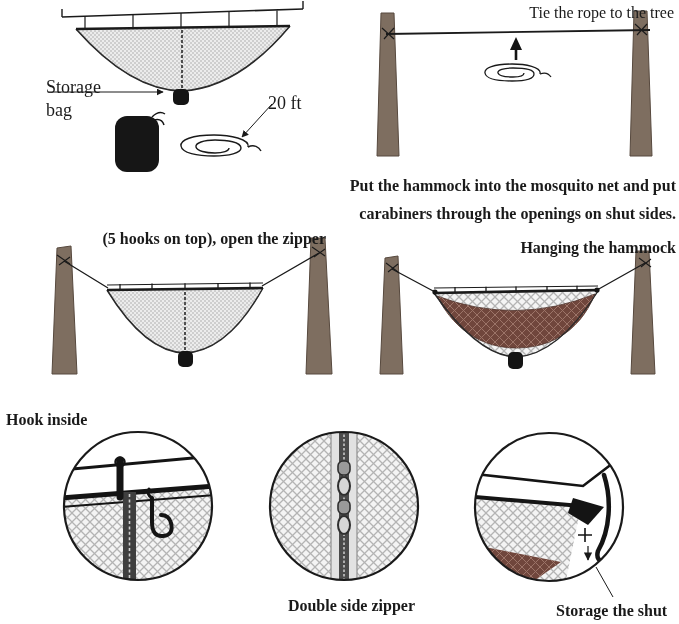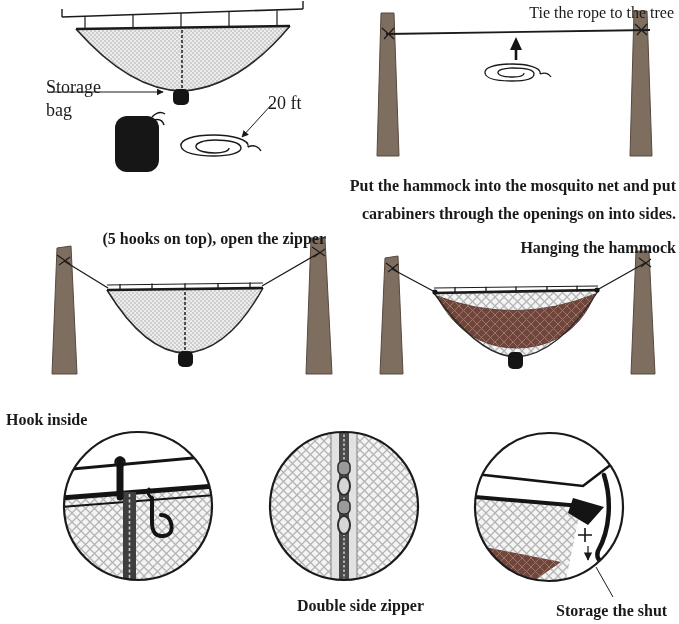--- a/index.html
+++ b/index.html
@@ -175,20 +175,20 @@
   </svg>
 
   <div class="label small" style="left:46px;top:76px;width:72px;">Storage bag</div>
   <div class="label small" style="left:268px;top:92px;width:44px;">20 ft</div>
 
   <div class="label caption-lg center" style="left:468px;top:3px;width:206px;">Tie the rope to the tree</div>
 
   <div class="label caption center" style="left:68px;top:229px;width:258px;">(5 hooks on top), open the zipper</div>
 
   <div class="label caption center" style="left:340px;top:176px;width:336px;">Put the hammock into the mosquito net and put</div>
-  <div class="label caption center" style="left:340px;top:204px;width:336px;">carabiners through the openings on into sides.</div>
+  <div class="label caption center" style="left:340px;top:204px;width:336px;">carabiners through the openings on shut sides.</div>
   <div class="label caption center" style="left:340px;top:238px;width:336px;">Hanging the hammock</div>
 
   <div class="label caption" style="left:6px;top:410px;width:110px;">Hook inside</div>
-  <div class="label caption center" style="left:266px;top:596px;width:158px;">Double side zipper</div>
+  <div class="label caption center" style="left:257px;top:596px;width:158px;">Double side zipper</div>
   <div class="label caption" style="left:556px;top:601px;width:120px;">Storage the shut</div>
 
 </div>
 
 </body></html>

